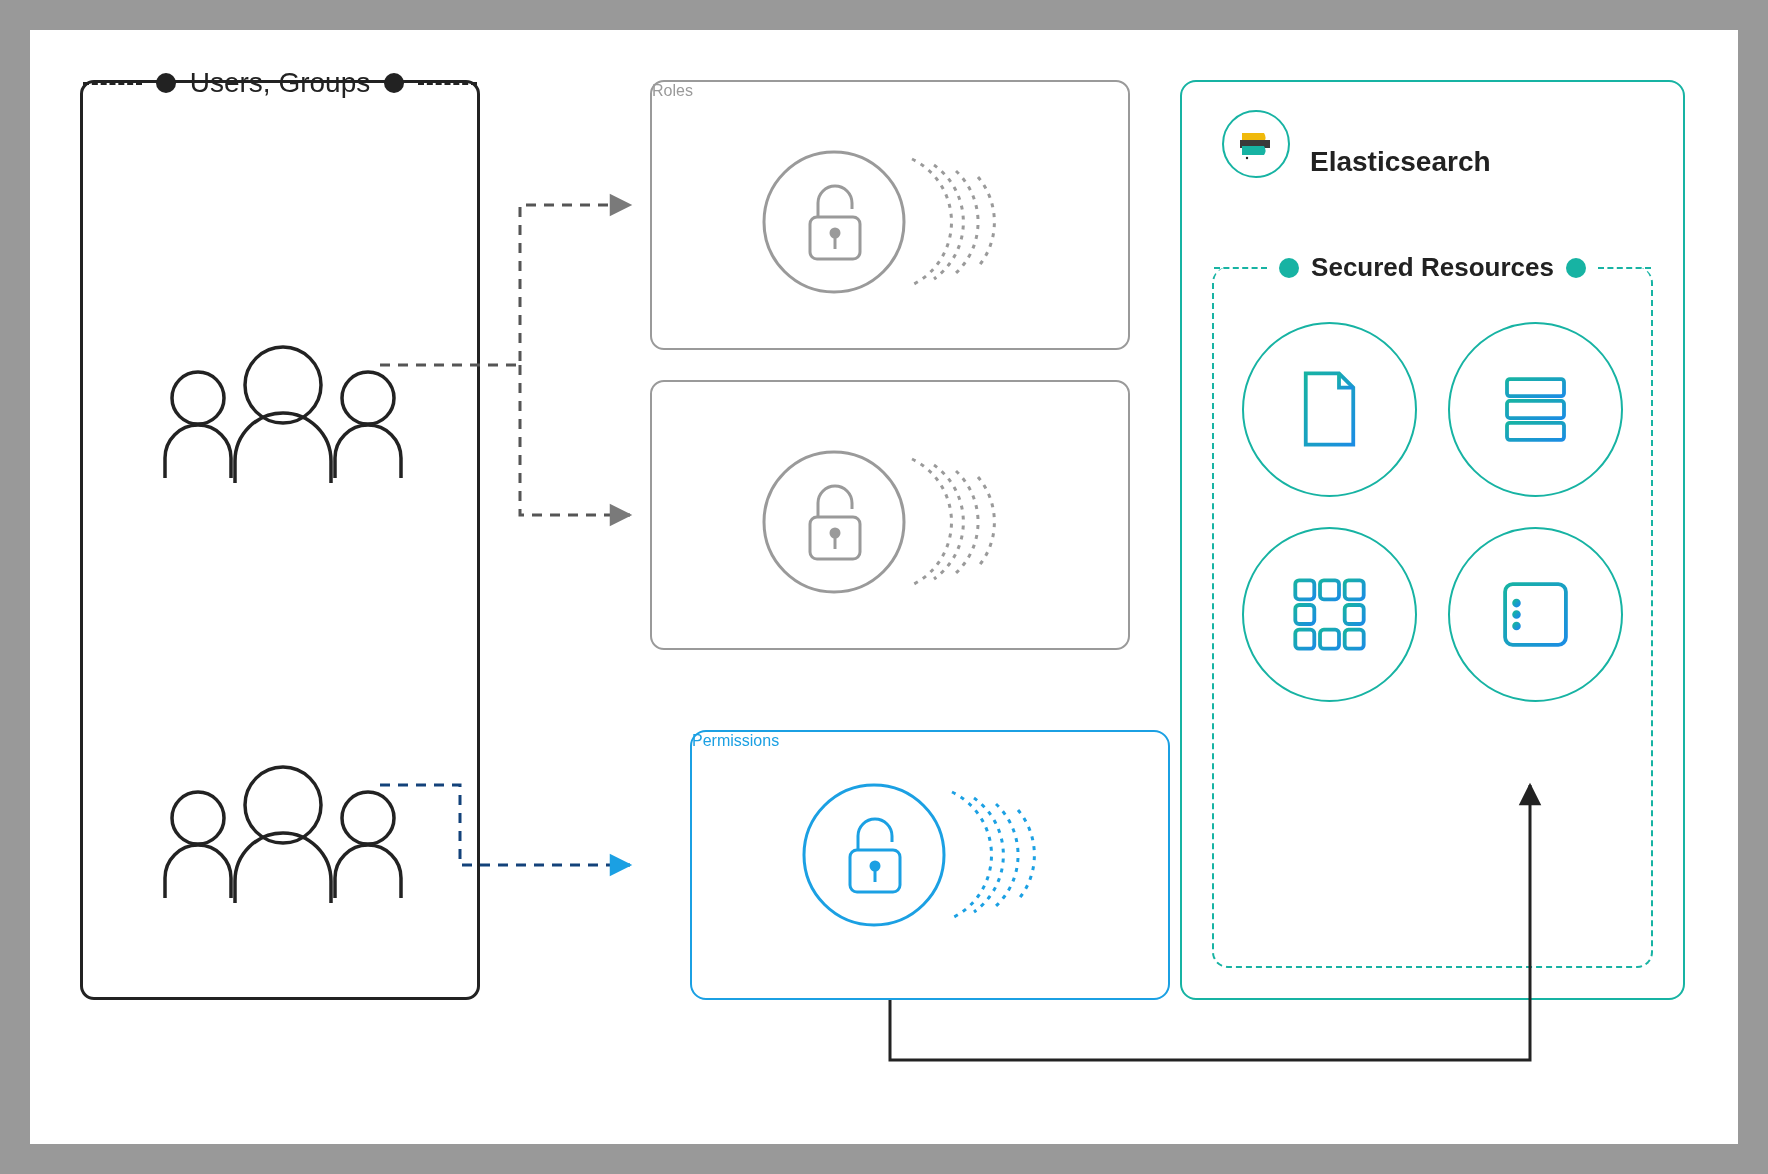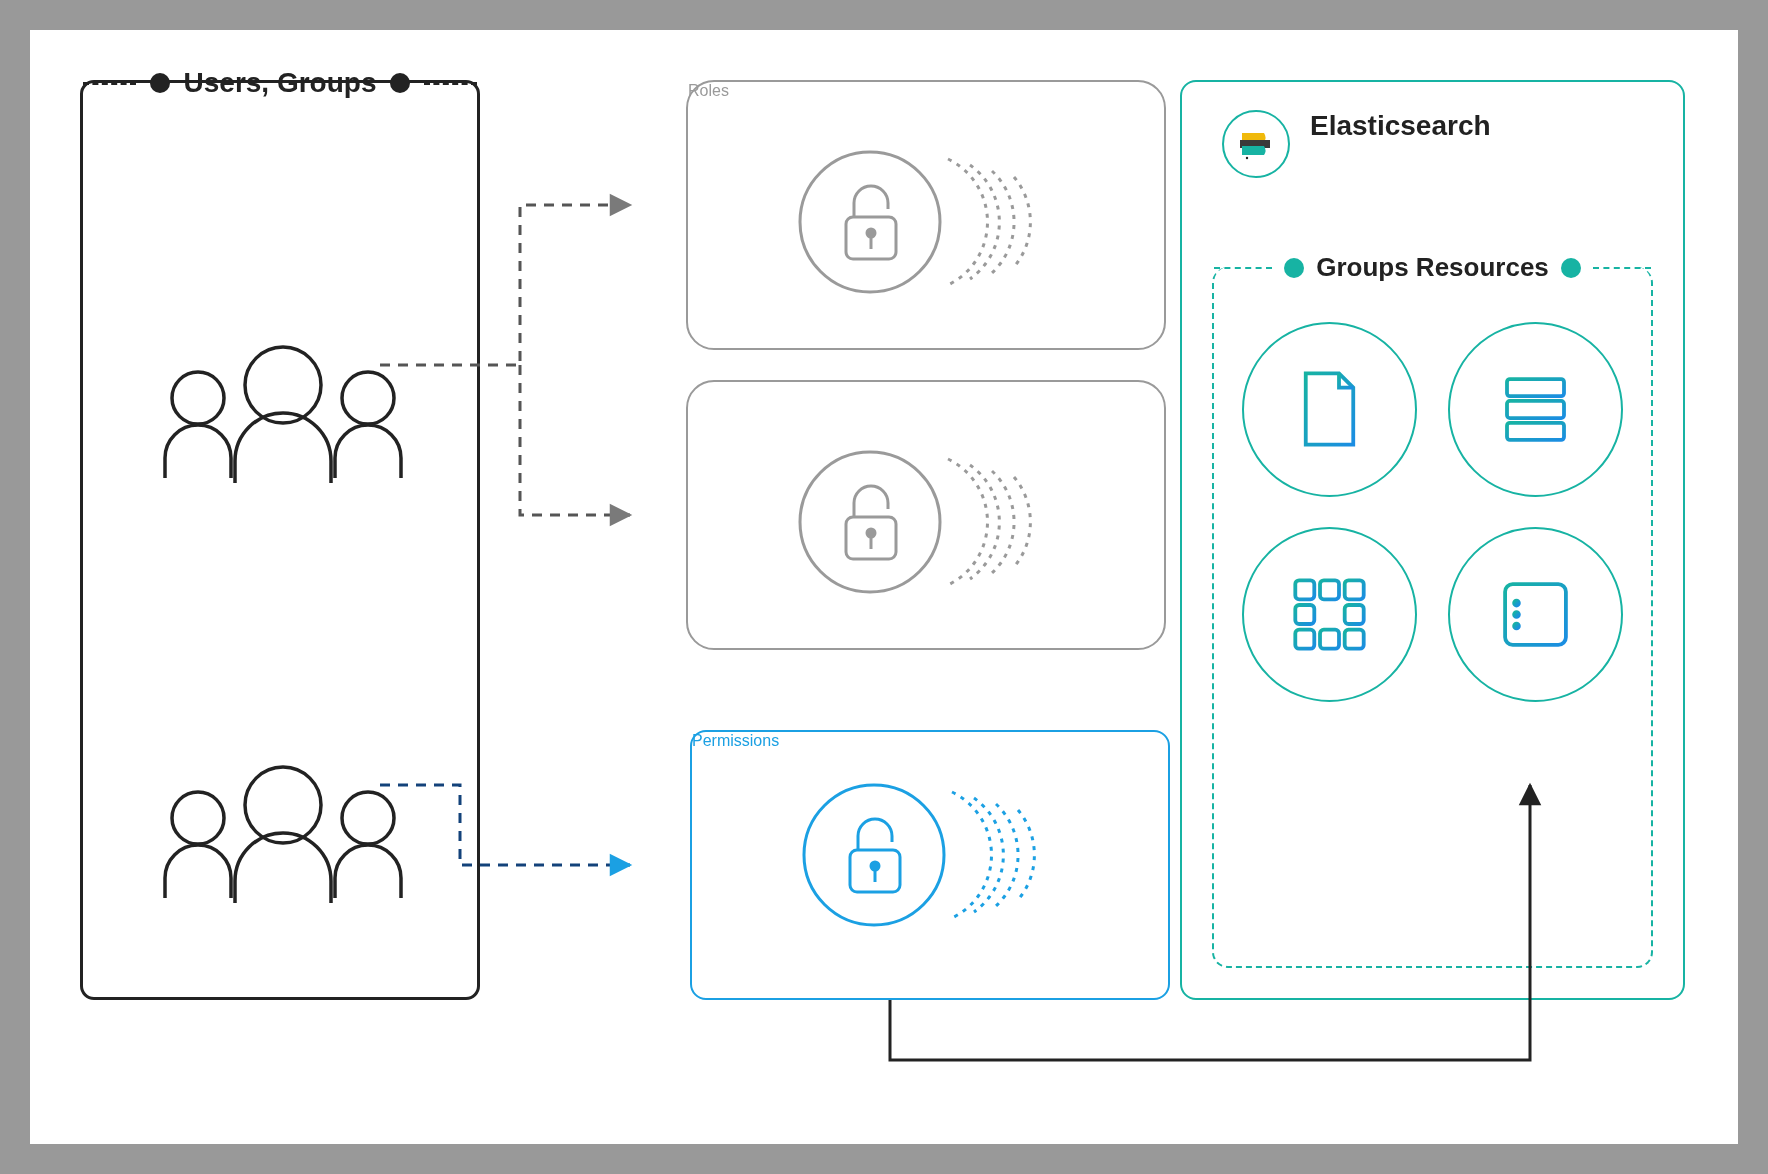--- a/index.html
+++ b/index.html
@@ -33,41 +33,40 @@
     height: 0;
     border-top: 3px dashed currentColor;
     flex: 1;
   }
   .panel .title-row .dot {
     width: 20px; height: 20px; border-radius: 50%;
     background: currentColor;
   }
   .panel .title-row .label {
     font-size: 28px;
-    font-weight: 700;
+    font-weight: 400;
     color: #222;
   }
 
   
   .users-panel {
     left: 50px; top: 50px;
     width: 400px; height: 920px;
     border: 3px solid #222;
     color: #222;
   }
 
   
   .role-card {
     position: absolute;
     left: 620px;
     width: 480px; height: 270px;
     border: 2.5px solid #9a9a9a;
-    border-radius: 28px;
+    border-radius: 14px;
     color: #9a9a9a;
-    margin-left: 36px;
   }
   #role-1 { top: 50px; }
   #role-2 { top: 350px; }
   .perm-card {
     position: absolute;
     left: 620px; top: 700px;
     width: 480px; height: 270px;
     border: 2.5px solid #1ba0e3;
     border-radius: 16px;
     color: #1ba0e3;
@@ -77,21 +76,21 @@
   
   .es-panel {
     position: absolute;
     left: 1150px; top: 50px;
     width: 505px; height: 920px;
     border: 2.5px solid #17b3a3;
     border-radius: 16px;
   }
   .es-header {
     display: flex;
-    align-items: flex-start;
+    align-items: flex-end;
     gap: 20px;
     padding: 28px 29px 10px 40px;
   }
   .es-logo {
     width: 68px; height: 68px;
     border: 2.5px solid #17b3a3;
     border-radius: 50%;
     display: flex; align-items: center; justify-content: center;
   }
   .es-title {
@@ -297,21 +296,21 @@
           <circle cx="11" cy="34" r="1.2" fill="#222"></circle>
         </svg>
       </div>
       <div class="es-title">Elasticsearch</div>
     </div>
 
     <div class="secured-panel">
       <div class="secured-title">
         <span class="sdash"></span>
         <span class="sdot"></span>
-        <span class="slabel">Groups Resources</span>
+        <span class="slabel">Secured Resources</span>
         <span class="sdot"></span>
         <span class="sdash"></span>
       </div>
 
       <div class="res-grid">
 
         <div class="res-circle">
           <svg viewBox="0 0 100 100" width="95" height="95">
             <defs>
                 <linearGradient id="g1" x1="0" y1="0" x2="1" y2="1">

